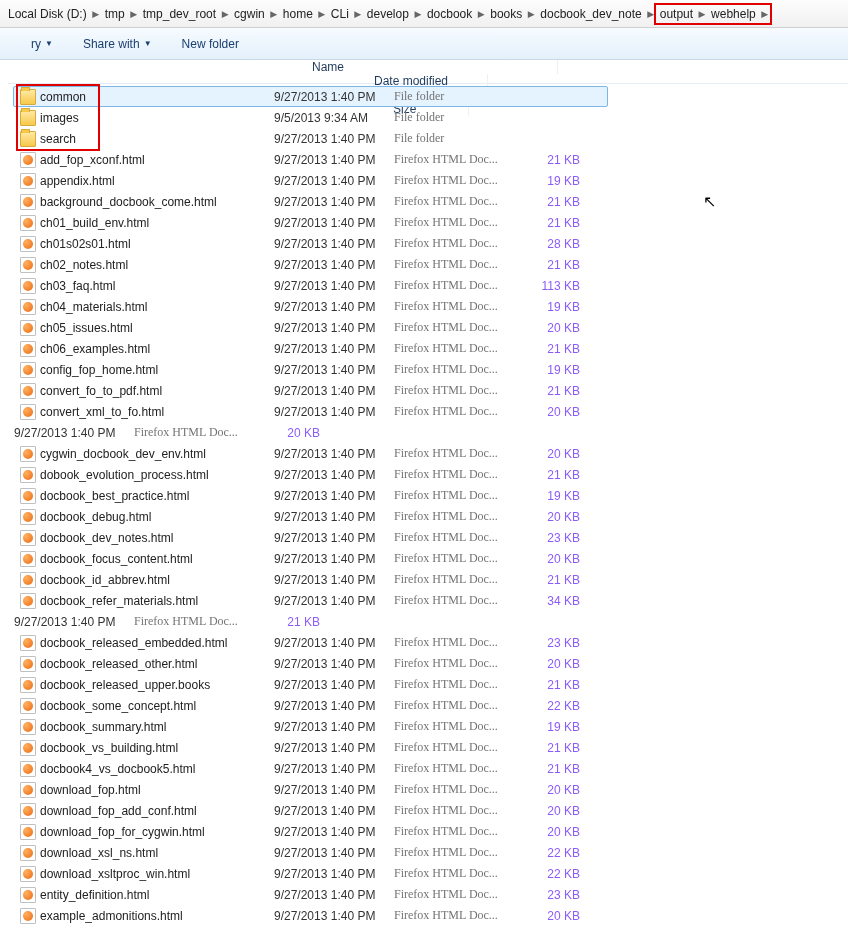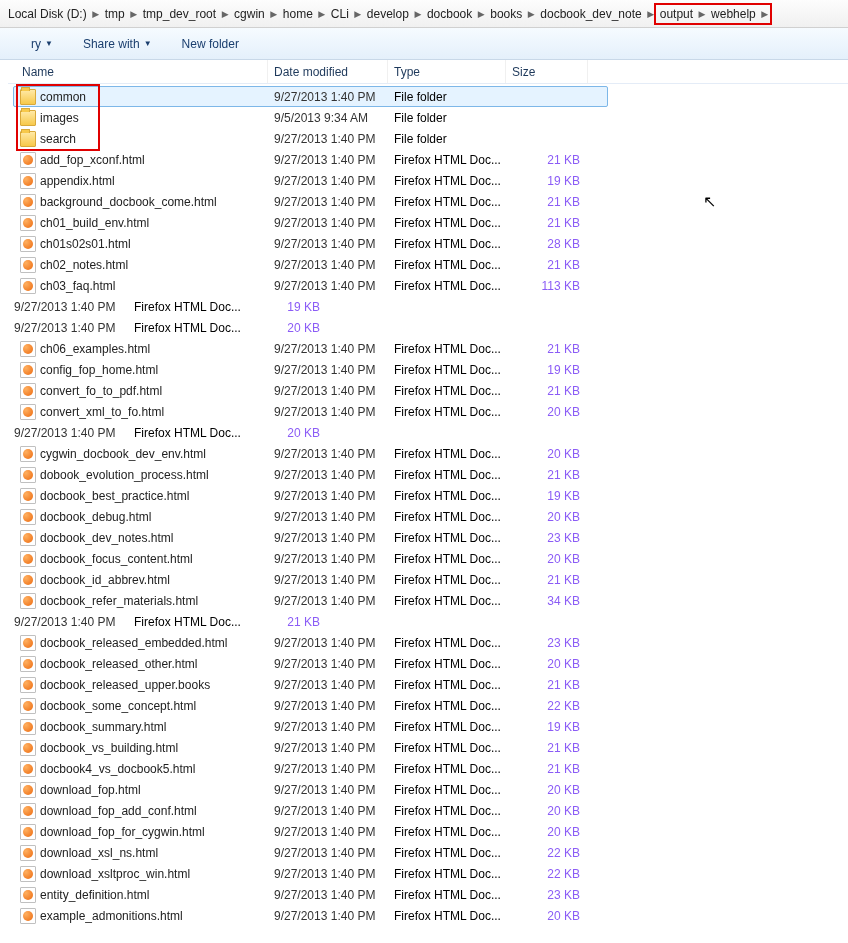--- a/index.html
+++ b/index.html
@@ -84,20 +84,21 @@
       background: #fff;
       overflow: hidden;
     }
     .col-headers {
       display: flex;
       height: 24px;
       border-bottom: 1px solid #e4ecf7;
       align-items: center;
       color: #1e395b;
       background: #fff;
+      flex-direction: column;
     }
     .col-headers > div {
       padding: 0 6px;
       height: 100%;
       display: flex;
       align-items: center;
       border-right: 1px solid #f0f0f0;
     }
     .col-name  { width: 260px; padding-left: 14px !important; }
     .col-date  { width: 120px; }
@@ -113,21 +114,21 @@
       color: #222;
     }
     .row .c-name {
       width: 260px;
       display: flex;
       align-items: center;
       gap: 4px;
       padding-left: 6px;
     }
     .row .c-date { width: 120px; color: #333; }
-    .row .c-type { width: 118px; color: #000000; white-space: nowrap; overflow: hidden; text-overflow: ellipsis; }
+    .row .c-type { width: 118px; color: #737373; white-space: nowrap; overflow: hidden; text-overflow: ellipsis; font-family: Liberation Serif, serif; }
     .row .c-size { width: 82px; color: #8b5cf6; text-align: right; padding-right: 14px; }
     .row.selected {
       background: #e5f3ff;
       border: 1px solid #7db7e8;
       border-radius: 2px;
       height: 21px;
       margin-left: -1px;
       margin-right: 240px;
     }
     .icon {
@@ -344,25 +345,33 @@
         <div class="row">
           <span class="c-name">
             <span class="icon html-icon"></span>
             <span>ch03_faq.html</span>
           </span>
           <span class="c-date">9/27/2013 1:40 PM</span>
           <span class="c-type">Firefox HTML Doc...</span>
           <span class="c-size">113 KB</span>
         </div>
         <div class="row">
+          <span class="c-name">
+            <span class="icon html-icon"></span>
+            <span>ch04_materials.html</span>
+          </span>
           <span class="c-date">9/27/2013 1:40 PM</span>
           <span class="c-type">Firefox HTML Doc...</span>
           <span class="c-size">19 KB</span>
         </div>
         <div class="row">
+          <span class="c-name">
+            <span class="icon html-icon"></span>
+            <span>ch05_issues.html</span>
+          </span>
           <span class="c-date">9/27/2013 1:40 PM</span>
           <span class="c-type">Firefox HTML Doc...</span>
           <span class="c-size">20 KB</span>
         </div>
         <div class="row">
           <span class="c-name">
             <span class="icon html-icon"></span>
             <span>ch06_examples.html</span>
           </span>
           <span class="c-date">9/27/2013 1:40 PM</span>

